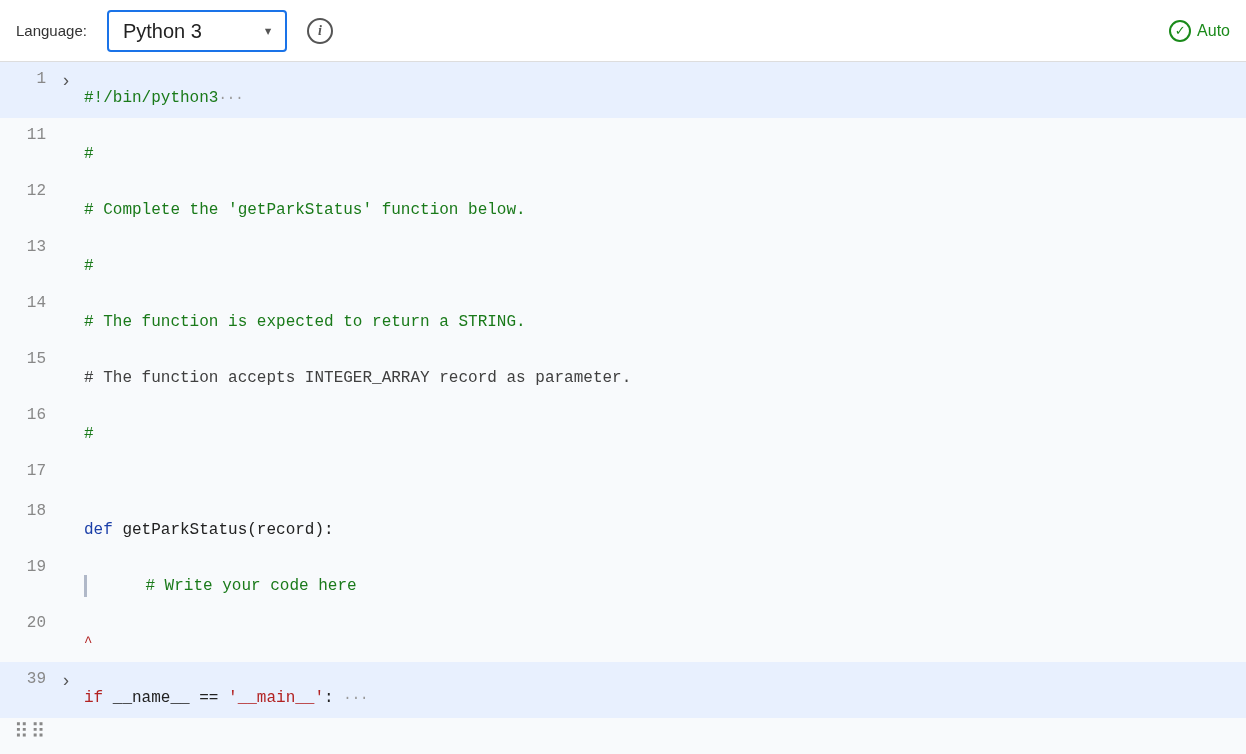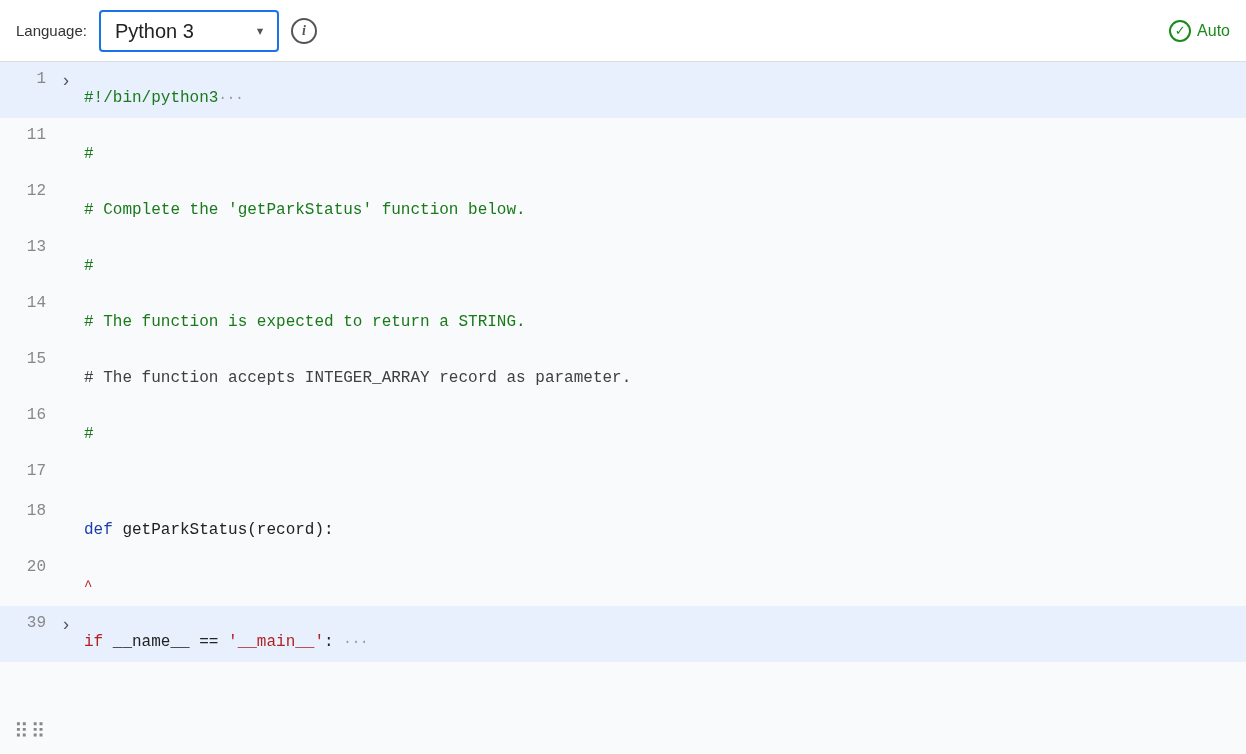--- a/index.html
+++ b/index.html
@@ -16,21 +16,21 @@
       overflow: hidden;
     }
 
     .top-bar {
       display: flex;
       align-items: center;
       padding: 8px 16px;
       background: #ffffff;
       border-bottom: 1px solid #ddd;
       height: 62px;
-      gap: 12px;
+      gap: 20px;
     }
 
     .language-label {
       font-family: Arial, sans-serif;
       font-size: 15px;
       color: #333;
       font-weight: 500;
     }
 
     .language-select-wrapper {
@@ -225,20 +225,25 @@
       <span class="line-number">17</span>
       <span class="fold-arrow"></span>
       <div class="code-content"></div>
     </div>
     <div class="code-line">
       <span class="line-number">18</span>
       <span class="fold-arrow"></span>
       <div class="code-content"><span style="color: rgb(26, 62, 168);">def </span><span style="color: rgb(34, 34, 34);">getParkStatus(record):</span></div>
     </div>
     <div class="code-line">
+      <span class="line-number">19</span>
+      <span class="fold-arrow"></span>
+      <div class="code-content"><span style="display: inline-block; width: 3px; background: rgb(176, 184, 200); height: 22px; vertical-align: middle; margin-right: 20px;"></span><span>    </span><span style="color: rgb(26, 122, 26);"># Write your code here</span></div>
+    </div>
+    <div class="code-line">
       <span class="line-number">20</span>
       <span class="fold-arrow"></span>
       <div class="code-content"><span style="color: rgb(178, 34, 34); font-size: 14px;">^</span></div>
     </div>
     <div class="code-line highlighted">
       <span class="line-number">39</span>
       <span class="fold-arrow" style="color: rgb(85, 85, 85); font-size: 18px; font-family: Arial, sans-serif;">›</span>
       <div class="code-content"><span style="color: rgb(178, 34, 34);">if</span><span style="color: rgb(34, 34, 34);"> __name__ == </span><span style="color: rgb(178, 34, 34);">'__main__'</span><span style="color: rgb(34, 34, 34);">: </span><span style="color: rgb(153, 153, 153); font-size: 14px;">···</span></div>
     </div>
   </div>

